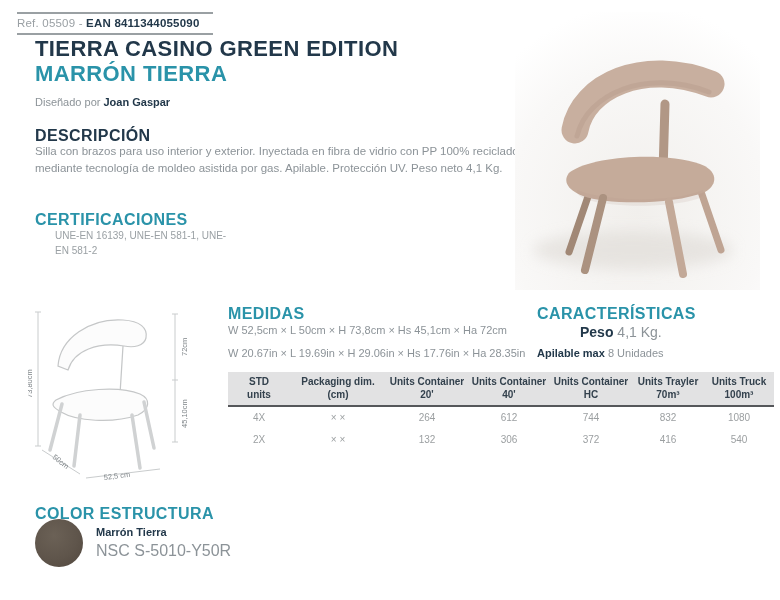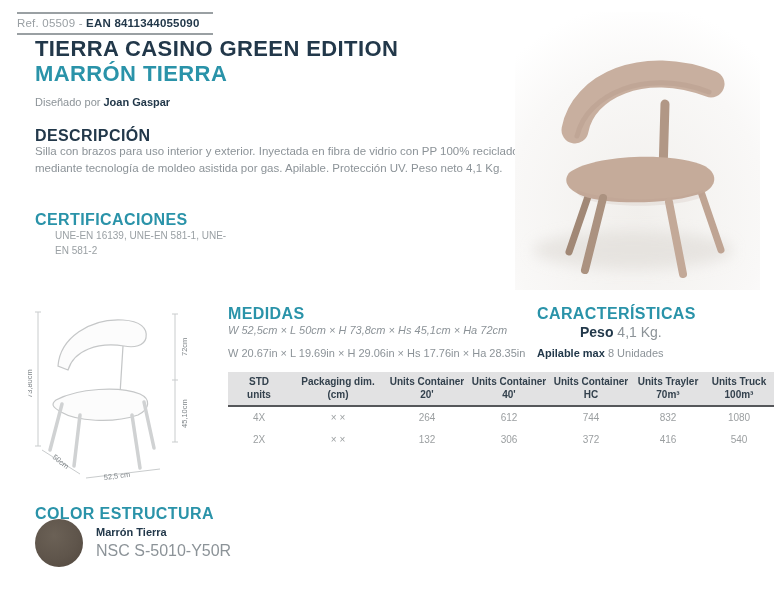--- a/index.html
+++ b/index.html
@@ -39,21 +39,21 @@
 
   
   .photo { position: absolute; left: 515px; top: 12px; width: 245px; height: 278px; }
 
   
   .diagram { position: absolute; left: 28px; top: 298px; width: 205px; height: 185px; }
   .diagram text { font-family: "Liberation Sans", sans-serif; font-size: 7.5px; fill: #7e8488; }
 
   
   .medidas-head { position: absolute; left: 228px; top: 305px; }
-  .medidas-1 { position: absolute; left: 228px; top: 324px; font-size: 11px; color: #8c9398; white-space: nowrap; font-style: italic; }
+  .medidas-1 { position: absolute; left: 228px; top: 324px; font-size: 11px; color: #8c9398; white-space: nowrap; }
   .medidas-2 { position: absolute; left: 228px; top: 347px; font-size: 11px; color: #8c9398; white-space: nowrap; }
   .carac-head { position: absolute; left: 537px; top: 305px; }
   .carac-1 { position: absolute; left: 537px; top: 324px; font-size: 14px; color: #8c9398; padding-left: 43px; }
   .carac-2 { position: absolute; left: 537px; top: 347px; font-size: 11px; color: #8c9398; }
   .carac-1 b, .carac-2 b { color: #22384a; }
 
   
   .pack-table { position: absolute; left: 228px; top: 372px; width: 546px; border-collapse: collapse; table-layout: fixed; }
   .pack-table thead th {
     background: #e2e2e3;

